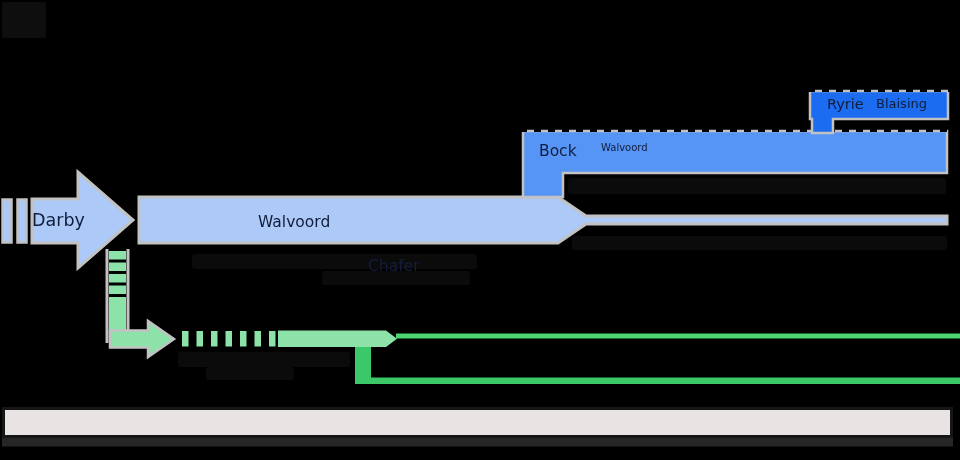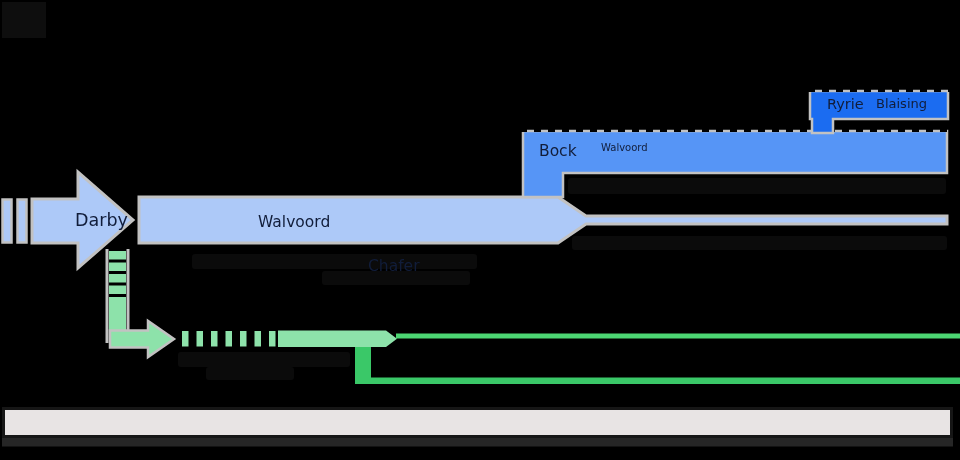--- a/index.html
+++ b/index.html
@@ -5,21 +5,21 @@
   html,body{margin:0;padding:0;background:#000;}
   #stage{
     position:relative;width:960px;height:460px;background:#000;
     overflow:hidden;font-family:"DejaVu Sans","Liberation Sans",sans-serif;
   }
   #stage svg{position:absolute;left:0;top:0;}
   .label{
     position:absolute;color:#111d3a;white-space:nowrap;
     font-family:"DejaVu Sans","Liberation Sans",sans-serif;
   }
-  .lbl-darby   {left:32px; top:210px; font-size:17.5px;margin-left:43px;}
+  .lbl-darby   {left:32px; top:210px; font-size:17.5px;}
   .lbl-scofield{left:258px;top:213px; font-size:15.5px;}
   .lbl-chafer  {left:368px;top:213px; font-size:15.5px;margin-top:44px;}
   .lbl-ryrie   {left:539px;top:142px; font-size:15.5px;}
   .lbl-walvoord{left:601px;top:142px; font-size:10px;}
   .lbl-bock    {left:827px;top:96px;  font-size:14.5px;}
   .lbl-blaising{left:876px;top:96px;  font-size:13px;}
 </style>
 </head>
 <body>
 

